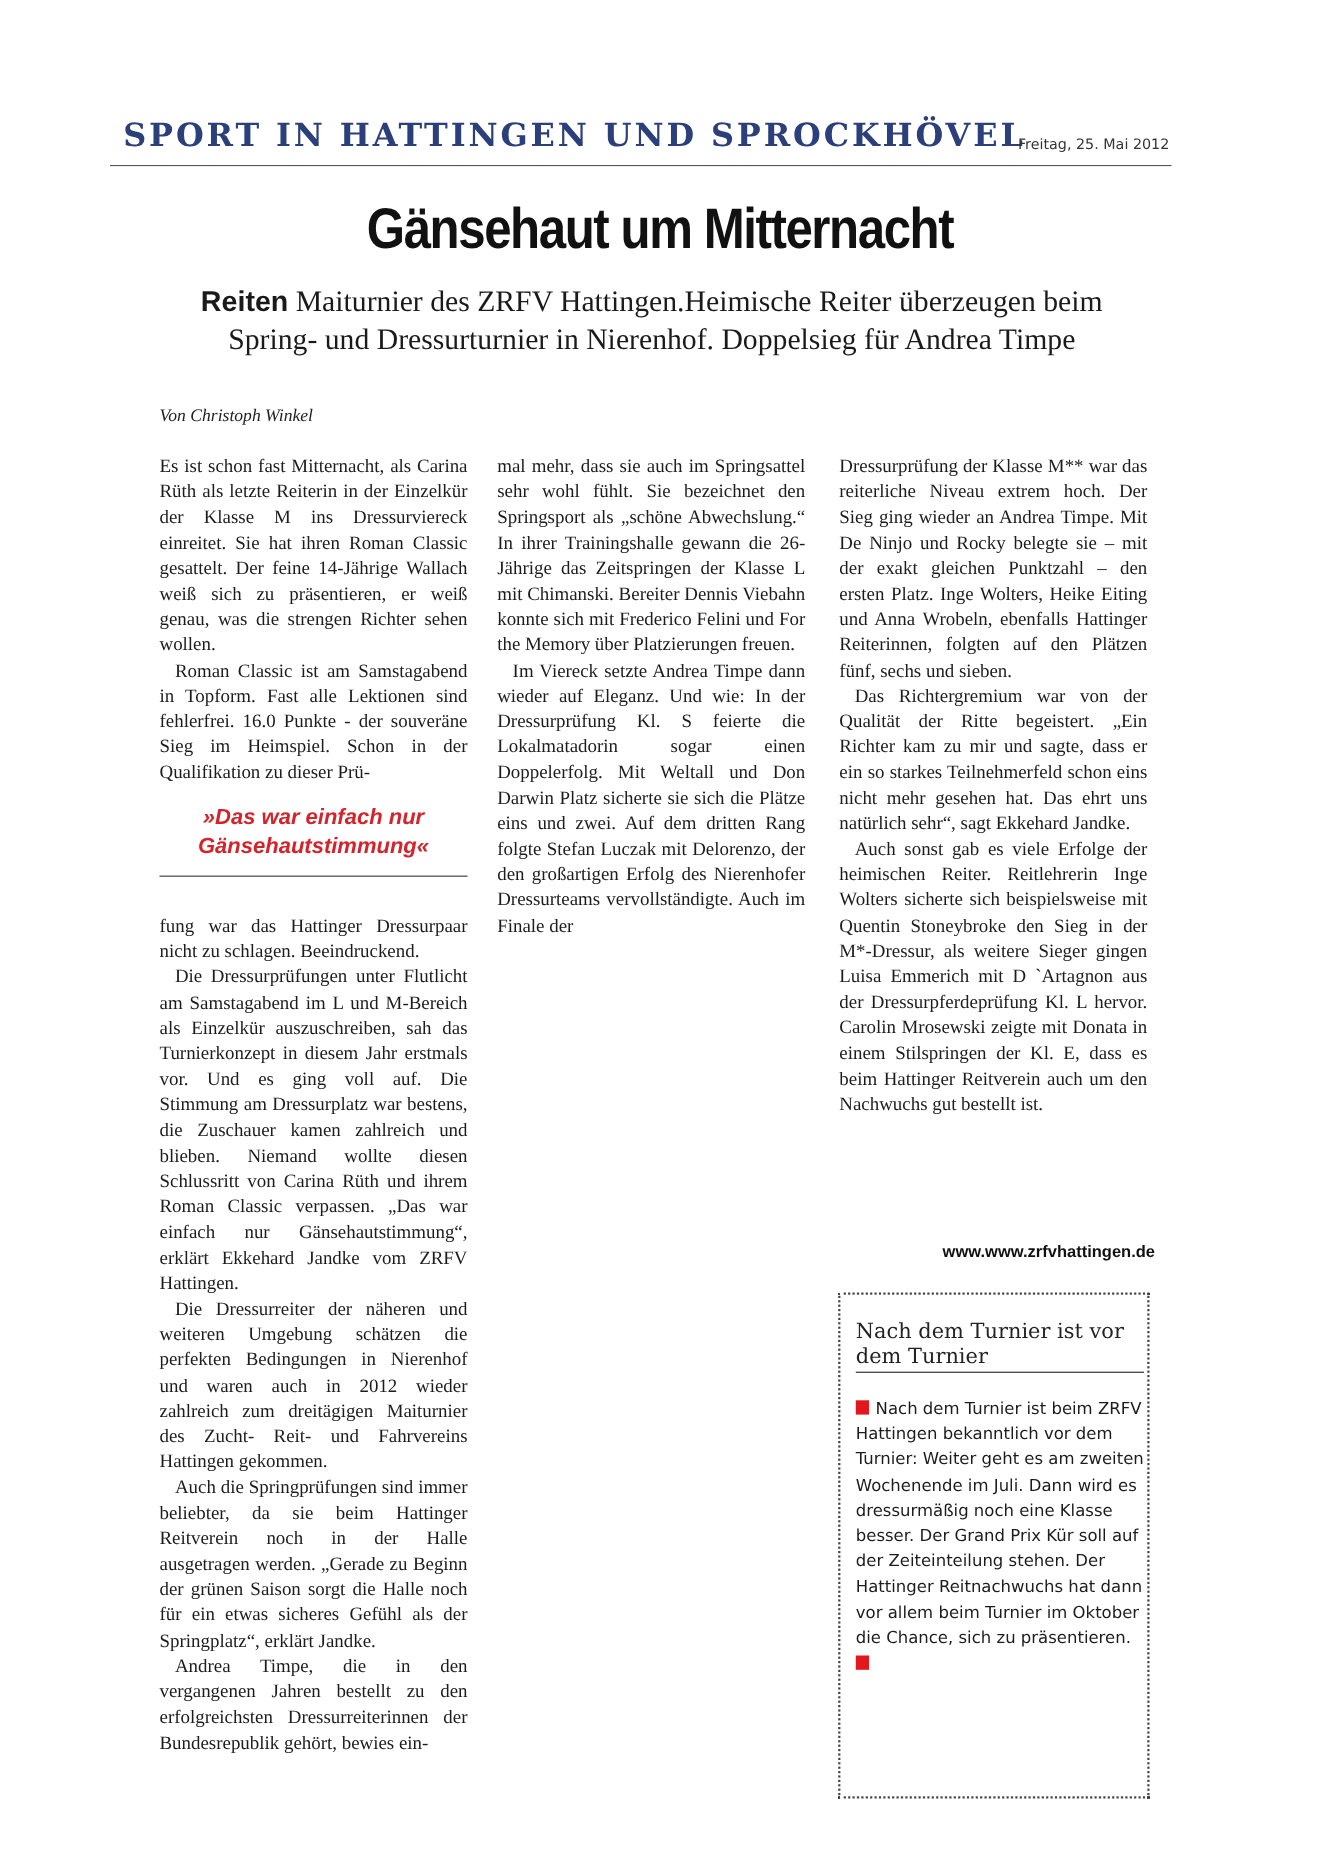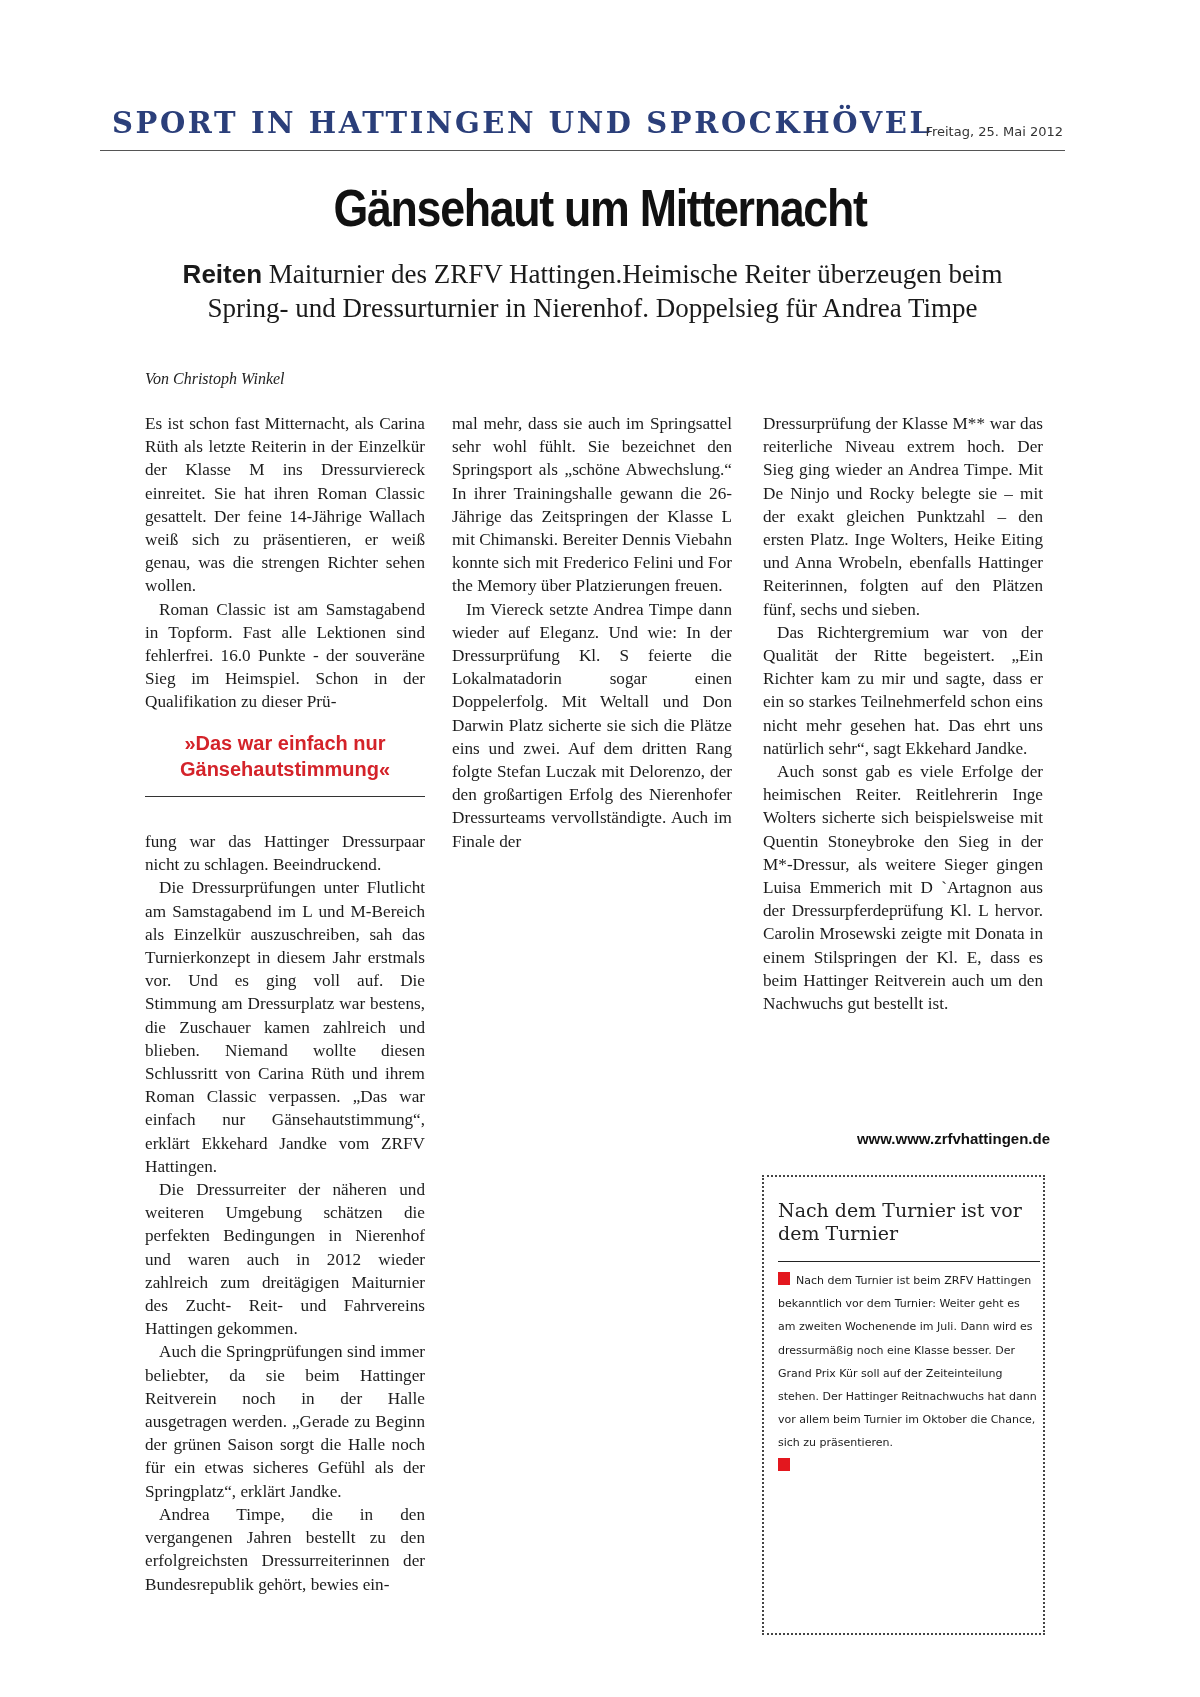--- a/index.html
+++ b/index.html
@@ -17,28 +17,28 @@
 
   .byline { position: absolute; left: 145px; top: 370px; font-family: "Liberation Serif", serif; font-style: italic; font-size: 16px; color: #222; }
 
   .col { position: absolute; width: 280px; font-family: "Liberation Serif", serif; font-size: 17.2px; line-height: 23.2px; text-align: justify; hyphens: manual; color: #1c1c1c; }
   .col p { margin: 0; }
   .col p.indent { text-indent: 14px; }
   .col1 { left: 145px; top: 412px; }
   .col2 { left: 452px; top: 412px; }
   .col3 { left: 763px; top: 412px; }
 
-  .pullquote { position: absolute; left: 145px; top: 730px; width: 280px; text-align: center; font-family: "Liberation Sans", sans-serif; font-weight: bold; font-size: 20px; line-height: 26px; color: #d4232a; padding-bottom: 14px; border-bottom: 1.5px solid #333; }
+  .pullquote { position: absolute; left: 145px; top: 730px; width: 280px; text-align: center; font-family: "Liberation Sans", sans-serif; font-weight: bold; font-size: 20px; line-height: 26px; color: #d4232a; padding-bottom: 14px; border-bottom: 1.5px solid #333; font-style: italic; }
   .col1b { left: 145px; top: 830px; }
 
   .weblink { position: absolute; right: 150px; top: 1130px; font-family: "Liberation Sans", sans-serif; font-weight: bold; font-size: 15px; color: #111; }
 
   .infobox { position: absolute; left: 762px; top: 1175px; width: 283px; height: 460px; border: 2px dotted #444; box-sizing: border-box; }
-  .infobox-title { position: absolute; left: 14px; top: 22px; width: 262px; font-family: "DejaVu Serif", serif; font-size: 19px; line-height: 23px; color: #222; padding-bottom: 16px; border-bottom: 1.5px solid #222; }
-  .infobox-body { position: absolute; left: 14px; top: 92px; width: 262px; font-family: "DejaVu Sans", sans-serif; font-size: 11px; line-height: 23.2px; color: #1c1c1c; }
+  .infobox-title { position: absolute; left: 14px; top: 22px; width: 262px; font-family: "DejaVu Serif", serif; font-size: 19px; line-height: 23px; color: #222; padding-bottom: 2px; border-bottom: 1.5px solid #222; }
+  .infobox-body { position: absolute; left: 14px; top: 92px; width: 262px; font-family: "DejaVu Sans", sans-serif; font-size: 15px; line-height: 23.2px; color: #1c1c1c; }
   .infobox-body p { margin: 0; }
   .bullet-square { display: inline-block; width: 12px; height: 13px; background: #e3171e; margin-right: 6px; vertical-align: -1px; }
 </style>
 </head>
 <body>
 
 <div class="page">
 
   <div class="section-header">
     <div class="section-title">SPORT IN HATTINGEN UND SPROCKHÖVEL</div>

